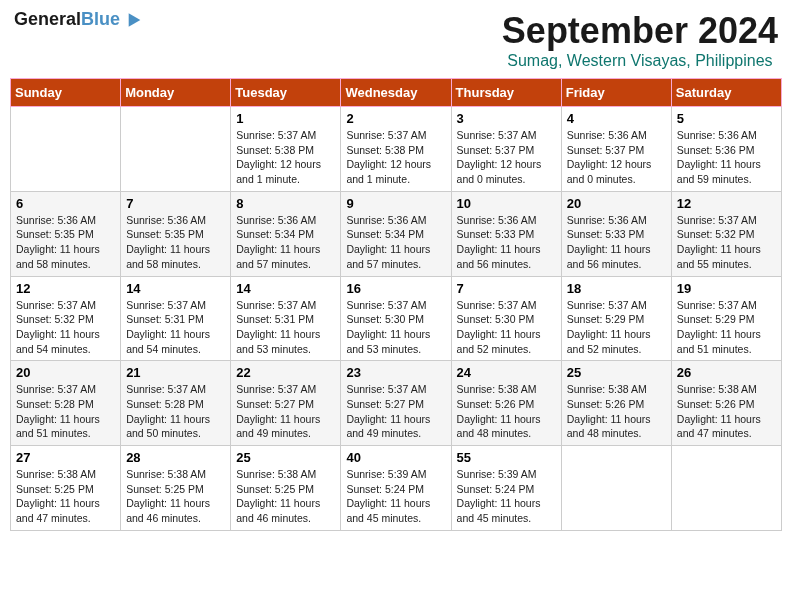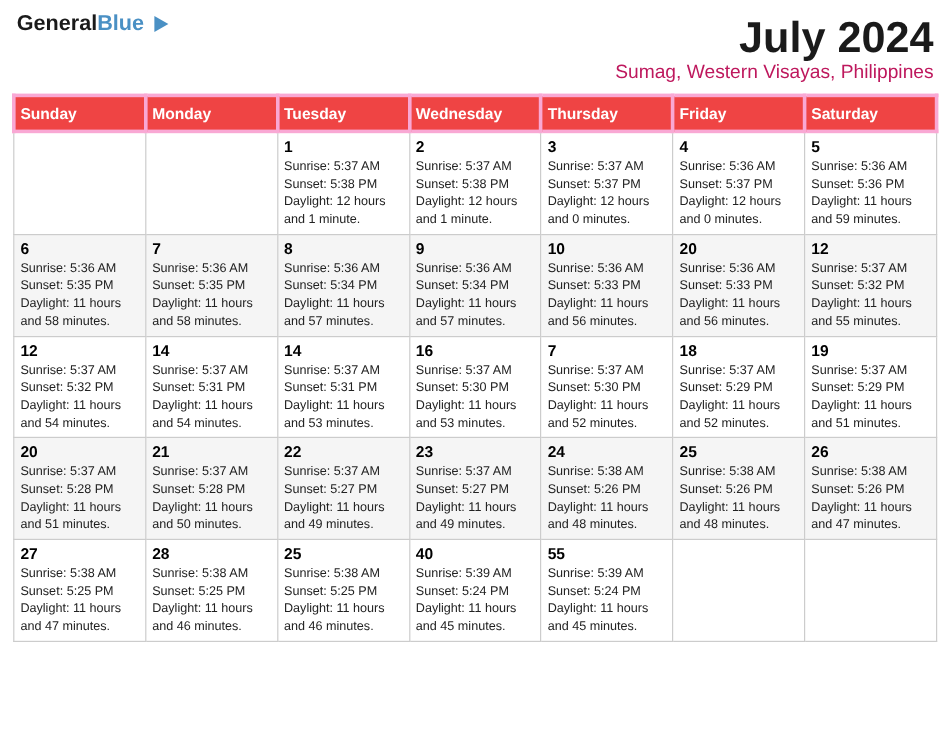--- a/index.html
+++ b/index.html
@@ -38,35 +38,36 @@
     .title-section {
       text-align: right;
     }
     .month-title {
       font-size: 36px;
       font-weight: bold;
       color: #1a1a1a;
     }
     .location {
       font-size: 16px;
-      color: #be185d;
+      color: #0f766e;
+      text-align: center;
     }
     .calendar {
       width: 100%;
       border-collapse: collapse;
       border: 1px solid #ccc;
     }
     .calendar th {
-      background: #ef4444;
+      background: #c2410c;
       color: white;
       padding: 6px 4px;
       text-align: left;
       font-size: 13px;
       font-weight: bold;
-      border: 3px solid #f9a8d4;
+      border: 1px solid #f9a8d4;
     }
     .calendar td {
       border: 1px solid #ccc;
       padding: 4px 5px;
       vertical-align: top;
       width: 110px;
       min-height: 70px;
       background: #fff;
       font-size: 11px;
     }
@@ -97,21 +98,21 @@
       <div style="display:flex;align-items:center;">
         <span class="logo-text">General<span>Blue</span></span>
 
         <svg class="logo-icon" viewBox="0 0 24 24">
           <polygon points="8,4 22,12 8,20" fill="#4a90c4"></polygon>
         </svg>
       </div>
     </div>
   </div>
   <div class="title-section">
-    <div class="month-title">July 2024</div>
+    <div class="month-title">September 2024</div>
     <div class="location">Sumag, Western Visayas, Philippines</div>
   </div>
 </div>
 
 <table class="calendar">
   <thead>
     <tr>
     <th>Sunday</th>
         <th>Monday</th>
         <th>Tuesday</th>

